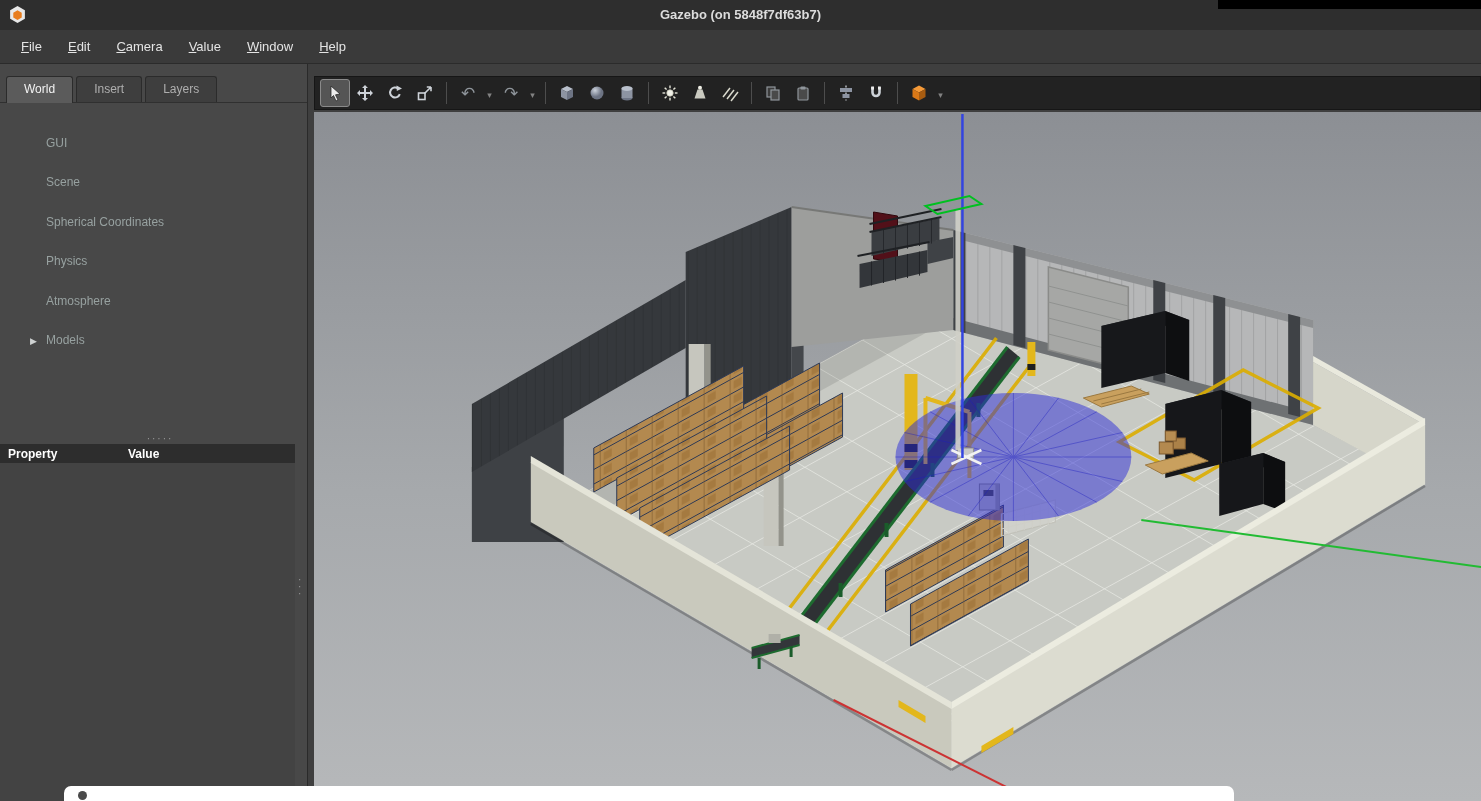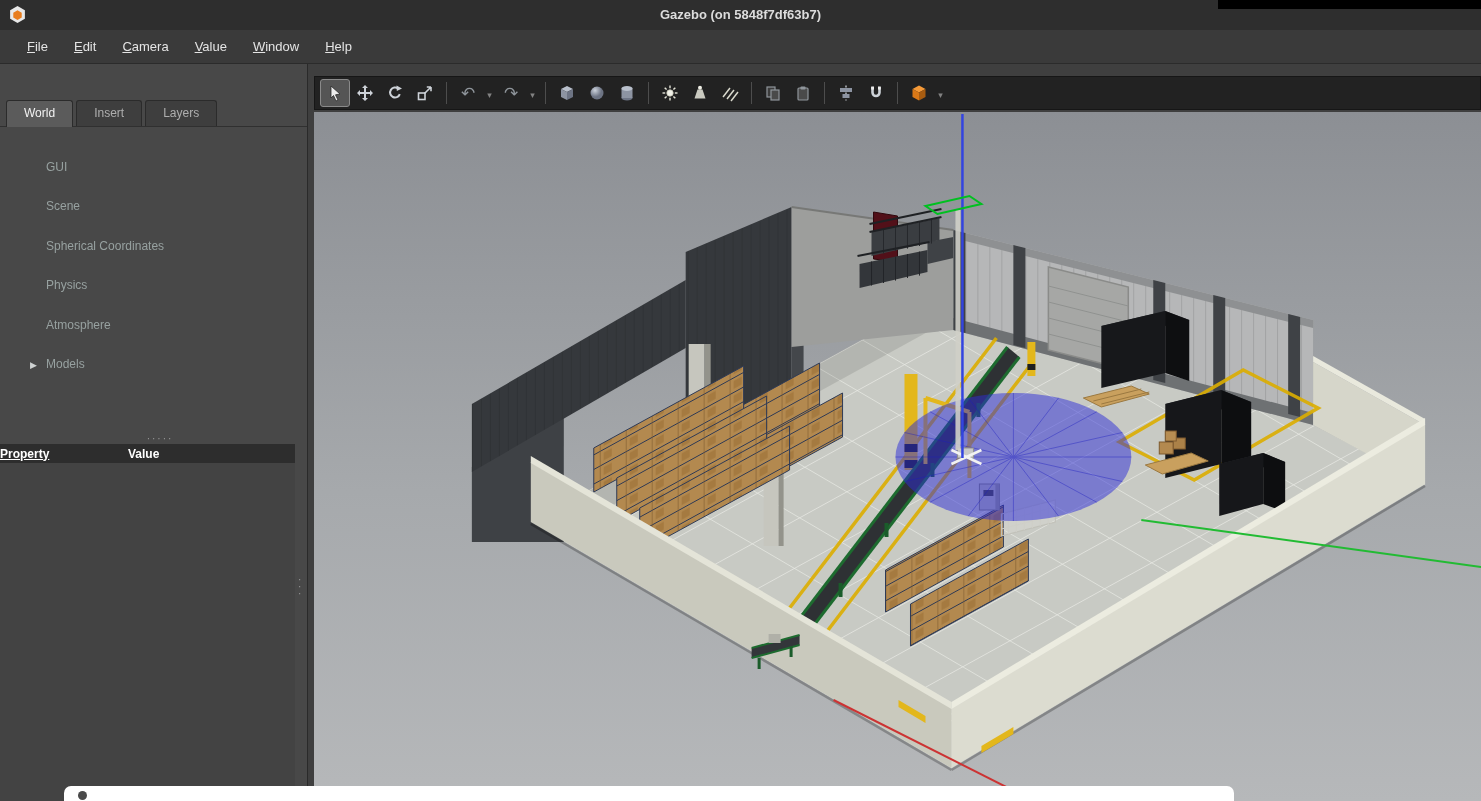--- a/index.html
+++ b/index.html
@@ -3,35 +3,35 @@
 <meta charset="utf-8">
 <style>
   *{box-sizing:border-box;}
   html,body{margin:0;padding:0;width:1481px;height:801px;background:#000;
     font-family:"Liberation Sans",sans-serif;overflow:hidden;}
   .window{position:absolute;inset:0;background:#3f3f3f;}
   .titlebar{position:absolute;top:0;left:0;width:100%;height:46px;background:#2e2e2e;border-bottom:1px solid #191919;}
   .titlebar .logo{position:absolute;left:8px;top:5px;}
   .title-text{position:absolute;left:0;right:0;top:7px;text-align:center;color:#dcdcdc;font-size:13px;font-weight:bold;}
   .black-corner{position:absolute;top:0;left:1218px;right:0;height:9px;background:#000;z-index:30;}
-  .menubar{position:absolute;top:30px;left:0;width:100%;height:34px;background:#3a3a3a;border-bottom:1px solid #2b2b2b;display:flex;align-items:center;padding-left:14px;}
+  .menubar{position:absolute;top:30px;left:0;width:100%;height:34px;background:#3a3a3a;border-bottom:1px solid #2b2b2b;display:flex;align-items:center;padding-left:8px;}
   .menu-item{display:inline-block;padding:5px 13px;color:#e4e4e4;font-size:13px;}
   .menu-item::first-letter{text-decoration:underline;}
   .left-panel{position:absolute;top:64px;left:0;width:308px;bottom:0;background:#484848;border-right:1px solid #2a2a2a;}
-  .tabs{display:flex;gap:3px;padding:12px 0 0 6px;border-bottom:1px solid #303030;height:39px;margin-top:24px;}
+  .tabs{display:flex;gap:3px;padding:12px 0 0 6px;border-bottom:1px solid #303030;height:39px;}
   .tab{height:26px;line-height:25px;padding:0 17px;font-size:12px;color:#aeaeae;background:#3e3e3e;border:1px solid #2b2b2b;border-bottom:none;border-radius:3px 3px 0 0;}
   .tab.active{background:#5b5b5b;color:#f2f2f2;height:27px;}
   .tree{padding:10px 0 0 32px;font-size:12px;color:#97a1a0;line-height:17.4px;}
   .tree-item{position:relative;padding-left:14px;margin-top:22px;}
   .tree-item .arrow{position:absolute;left:-2px;top:1px;font-size:9px;color:#cfd2d2;}
   .arrow::before{content:"\25B6";}
   .prop-dots{position:absolute;top:369px;left:138px;width:44px;text-align:center;color:#9a9a9a;font-size:10px;letter-spacing:2px;}
   .prop-dots::before{content:"\00B7\00B7\00B7\00B7\00B7";}
   .prop-header{position:absolute;top:380px;left:0;width:295px;height:19px;background:#2d2d2d;color:#fff;font-size:12px;font-weight:bold;display:flex;align-items:center;}
-  .prop-col1{width:128px;text-decoration:underline;}
+  .prop-col1{width:128px;padding-left:8px;}
   .prop-body{position:absolute;top:399px;left:0;width:295px;bottom:0;background:#434343;}
   .side-dots{position:absolute;right:3px;top:512px;color:#9a9a9a;font-size:10px;line-height:7px;width:6px;}
   .side-dots::before{content:"\00B7\A\00B7\A\00B7";white-space:pre;}
   .main{position:absolute;top:64px;left:309px;right:0;bottom:0;background:#3f3f3f;}
   .vtoolbar{position:absolute;top:12px;left:5px;right:0;height:34px;background:#222;border:1px solid #161616;display:flex;align-items:center;padding:0 5px;}
   .tool{width:30px;height:28px;display:flex;align-items:center;justify-content:center;border:1px solid transparent;border-radius:3px;}
   .tool.active{background:#555;border-color:#8a8a8a;}
   .caret-btn{width:13px;height:28px;display:flex;align-items:center;justify-content:center;}
   .g-caret::before{content:"\25BE";color:#828282;font-size:9px;}
   .g-undo::before{content:"\21B6";color:#8f959b;font-size:17px;}

